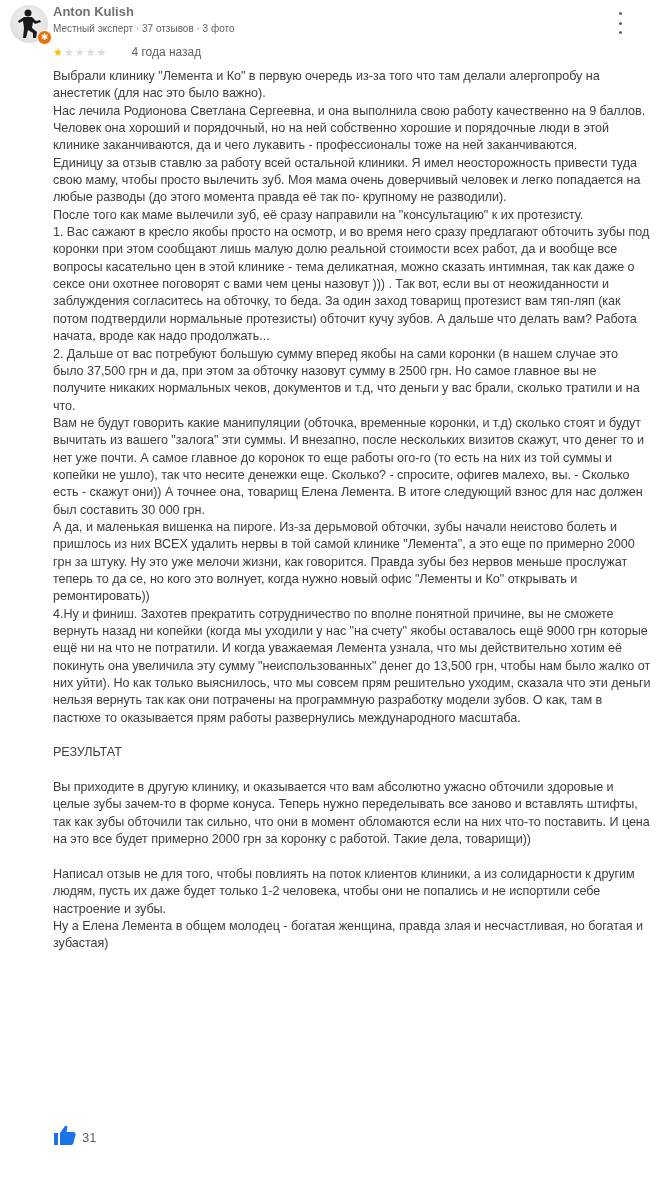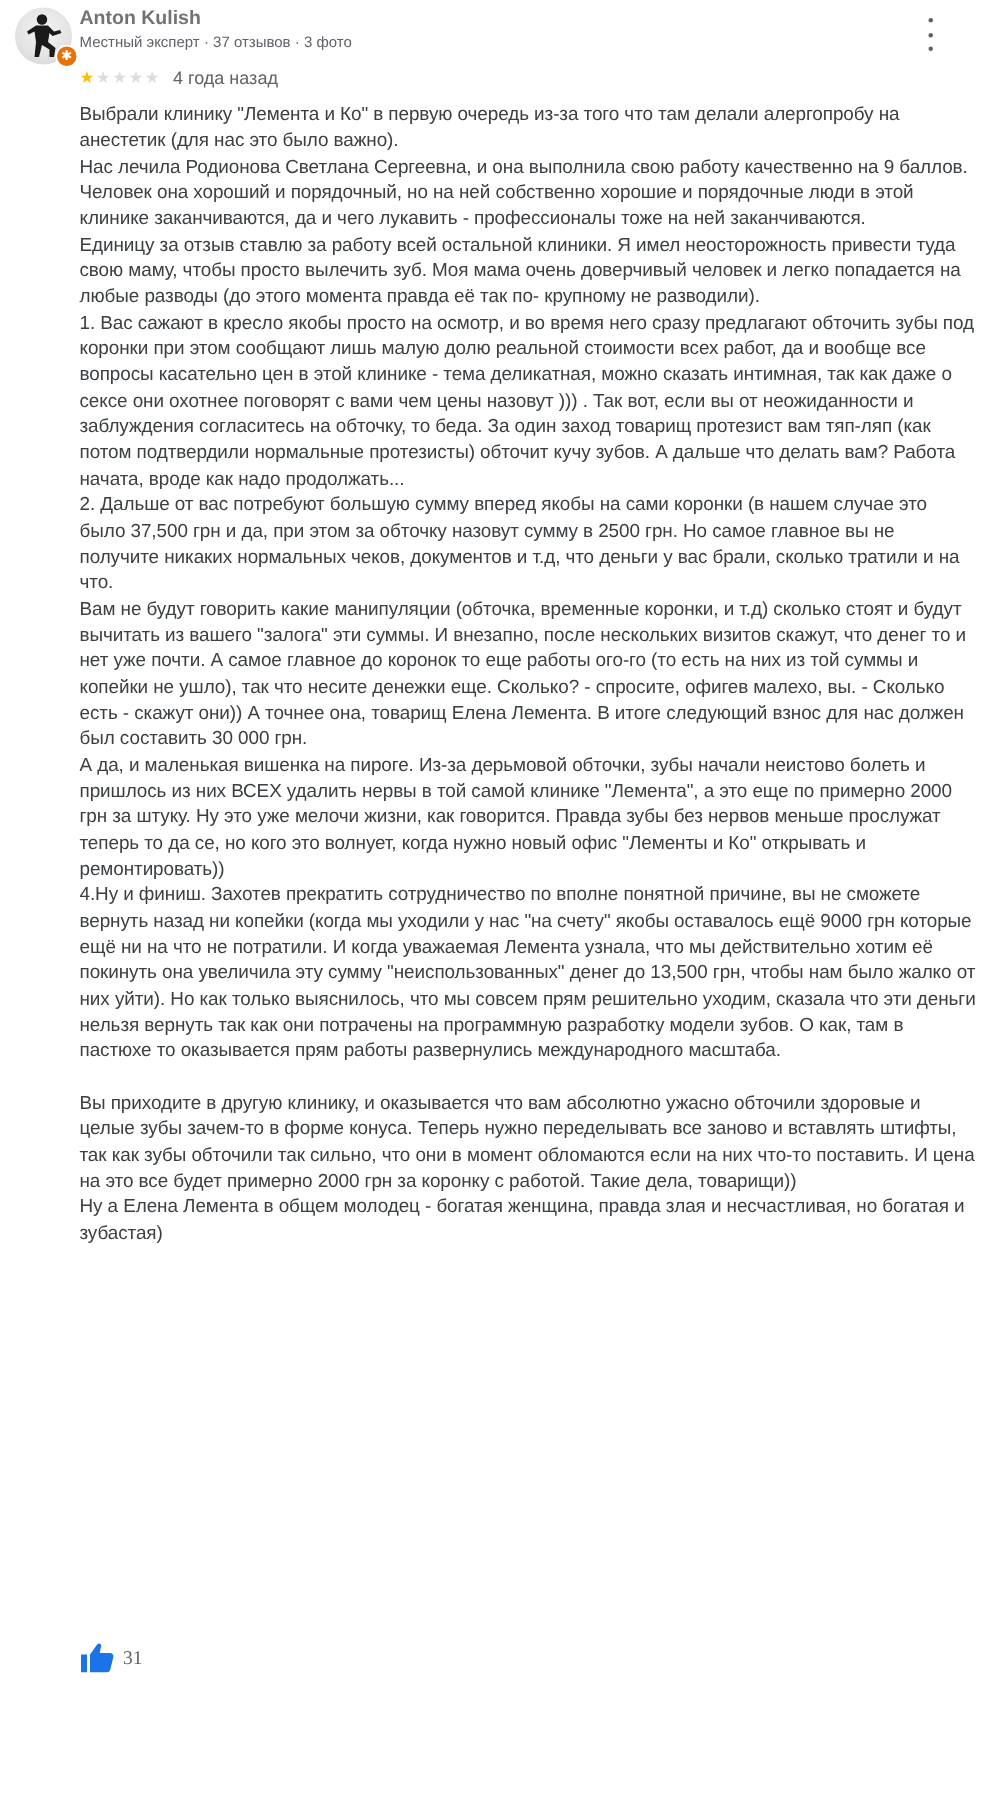--- a/index.html
+++ b/index.html
@@ -28,29 +28,29 @@
     position: absolute; left: 614px; top: 12px; width: 12px; height: 22px;
     display: flex; flex-direction: column; align-items: center; justify-content: space-between;
   }
   .menu span { width: 3px; height: 3px; border-radius: 50%; background: #5f6368; display: block; }
   .rating {
     position: absolute; left: 53px; top: 45px; display: flex; align-items: center;
   }
   .star { font-size: 11px; line-height: 1; margin-right: 1px; }
   .star.on { color: #fbbc04; }
   .star.off { color: #dadce0; }
-  .date { font-size: 12px; color: #5f6368; margin-left: 8px; }
+  .date { font-size: 12px; color: #5f6368; margin-left: 24px; }
   .review {
     position: absolute; left: 53px; top: 68px; width: 598px;
     font-size: 12.6px; line-height: 17.35px; color: #3c4043; letter-spacing: -0.05px;
   }
   .review p { margin: 0; white-space: normal; }
   .review p.gap { margin-top: 17.35px; }
   .like {
-    position: absolute; left: 54px; top: 1095px; display: flex; align-items: center; font-family: Liberation Serif, serif;
+    position: absolute; left: 54px; top: 1125px; display: flex; align-items: flex-end;
   }
   .like-count { font-size: 13px; color: #5f6368; margin-left: 6px; }
 </style>
 </head>
 <body>
 
 <div class="avatar">
   <svg class="sil" width="30" height="32" viewBox="0 0 30 32">
     <circle cx="14" cy="5" r="3.5" fill="#1a1a1a"></circle>
     <path d="M10 9 L18 9 L22 13 L26 12 L27 14 L21 16 L19 14 L18 20 L23 24 L22 30 L19 30 L19 25 L14 22 L12 30 L9 30 L10 20 L9 13 L5 15 L4 13 Z" fill="#1a1a1a"></path>
@@ -73,26 +73,29 @@
   <span class="star off">★</span>
   <span class="star off">★</span>
   <span class="star off">★</span>
   <span class="date">4 года назад</span>
 </div>
 
 <div class="review">
   <p>Выбрали клинику "Лемента и Ко" в первую очередь из-за того что там делали алергопробу на анестетик (для нас это было важно).</p>
   <p>Нас лечила Родионова Светлана Сергеевна, и она выполнила свою работу качественно на 9 баллов. Человек она хороший и порядочный, но на ней собственно хорошие и порядочные люди в этой клинике заканчиваются, да и чего лукавить - профессионалы тоже на ней заканчиваются.</p>
   <p>Единицу за отзыв ставлю за работу всей остальной клиники. Я имел неосторожность привести туда свою маму, чтобы просто вылечить зуб. Моя мама очень доверчивый человек и легко попадается на любые разводы (до этого момента правда её так по- крупному не разводили).</p>
+  <p>После того как маме вылечили зуб, её сразу направили на "консультацию" к их протезисту.</p>
   <p>1. Вас сажают в кресло якобы просто на осмотр, и во время него сразу предлагают обточить зубы под коронки при этом сообщают лишь малую долю реальной стоимости всех работ, да и вообще все вопросы касательно цен в этой клинике - тема деликатная, можно сказать интимная, так как даже о сексе они охотнее поговорят с вами чем цены назовут ))) . Так вот, если вы от неожиданности и заблуждения согласитесь на обточку, то беда. За один заход товарищ протезист вам тяп-ляп (как потом подтвердили нормальные протезисты) обточит кучу зубов. А дальше что делать вам? Работа начата, вроде как надо продолжать...</p>
   <p>2. Дальше от вас потребуют большую сумму вперед якобы на сами коронки (в нашем случае это было 37,500 грн и да, при этом за обточку назовут сумму в 2500 грн. Но самое главное вы не получите никаких нормальных чеков, документов и т.д, что деньги у вас брали, сколько тратили и на что.</p>
   <p>Вам не будут говорить какие манипуляции (обточка, временные коронки, и т.д) сколько стоят и будут вычитать из вашего "залога" эти суммы. И внезапно, после нескольких визитов скажут, что денег то и нет уже почти. А самое главное до коронок то еще работы ого-го (то есть на них из той суммы и копейки не ушло), так что несите денежки еще. Сколько? - спросите, офигев малехо, вы. - Сколько есть - скажут они)) А точнее она, товарищ Елена Лемента. В итоге следующий взнос для нас должен был составить 30 000 грн.</p>
   <p>А да, и маленькая вишенка на пироге. Из-за дерьмовой обточки, зубы начали неистово болеть и пришлось из них ВСЕХ удалить нервы в той самой клинике "Лемента", а это еще по примерно 2000 грн за штуку. Ну это уже мелочи жизни, как говорится. Правда зубы без нервов меньше прослужат теперь то да се, но кого это волнует, когда нужно новый офис "Лементы и Ко" открывать и ремонтировать))</p>
   <p>4.Ну и финиш. Захотев прекратить сотрудничество по вполне понятной причине, вы не сможете вернуть назад ни копейки (когда мы уходили у нас "на счету" якобы оставалось ещё 9000 грн которые ещё ни на что не потратили. И когда уважаемая Лемента узнала, что мы действительно хотим её покинуть она увеличила эту сумму "неиспользованных" денег до 13,500 грн, чтобы нам было жалко от них уйти). Но как только выяснилось, что мы совсем прям решительно уходим, сказала что эти деньги нельзя вернуть так как они потрачены на программную разработку модели зубов. О как, там в пастюхе то оказывается прям работы развернулись международного масштаба.</p>
+  <p class="gap">РЕЗУЛЬТАТ</p>
   <p class="gap">Вы приходите в другую клинику, и оказывается что вам абсолютно ужасно обточили здоровые и целые зубы зачем-то в форме конуса. Теперь нужно переделывать все заново и вставлять штифты, так как зубы обточили так сильно, что они в момент обломаются если на них что-то поставить. И цена на это все будет примерно 2000 грн за коронку с работой. Такие дела, товарищи))</p>
+  <p class="gap">Написал отзыв не для того, чтобы повлиять на поток клиентов клиники, а из солидарности к другим людям, пусть их даже будет только 1-2 человека, чтобы они не попались и не испортили себе настроение и зубы.</p>
   <p>Ну а Елена Лемента в общем молодец - богатая женщина, правда злая и несчастливая, но богатая и зубастая)</p>
 </div>
 
 <div class="like">
   <svg width="22" height="20" viewBox="0 0 22 20">
     <rect x="0" y="8" width="4" height="12" fill="#1a73e8"></rect>
     <path d="M6 8 L11 1 Q13 0 13.5 2 L12.5 7 L19.5 7 Q22 7.5 21.5 10 L19.5 18 Q19 20 17 20 L6 20 Z" fill="#1a73e8"></path>
   </svg>
   <span class="like-count">31</span>
 </div>

